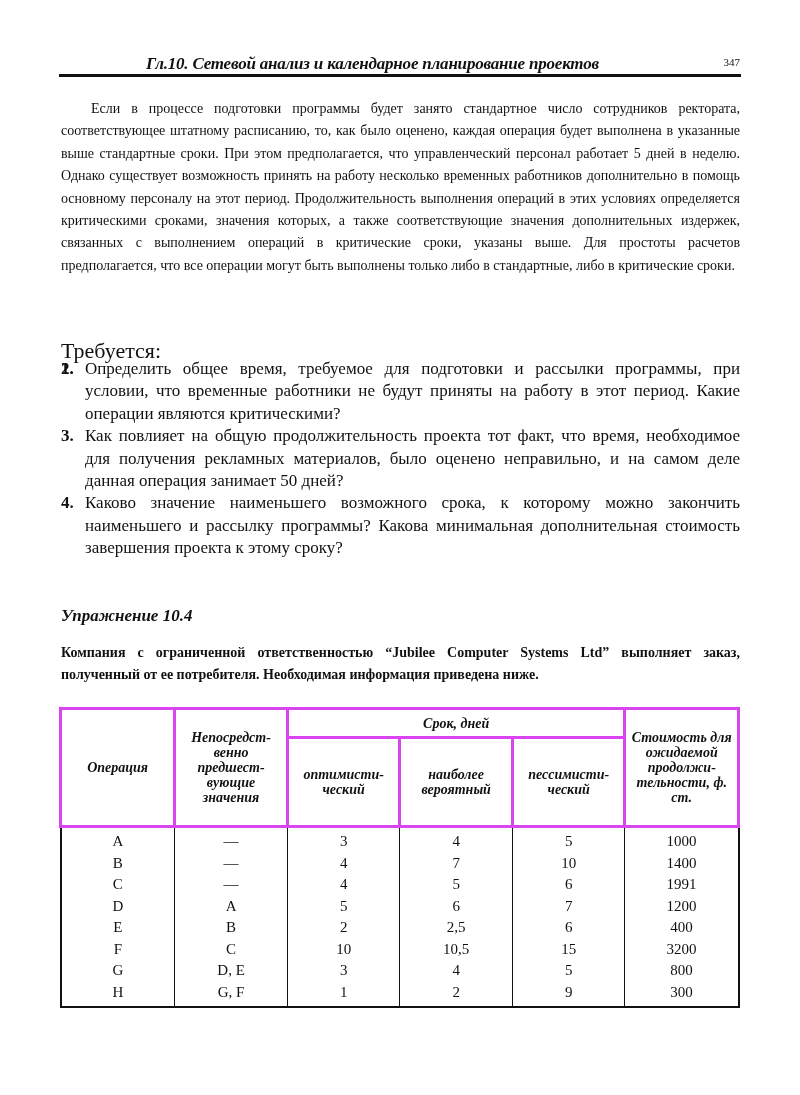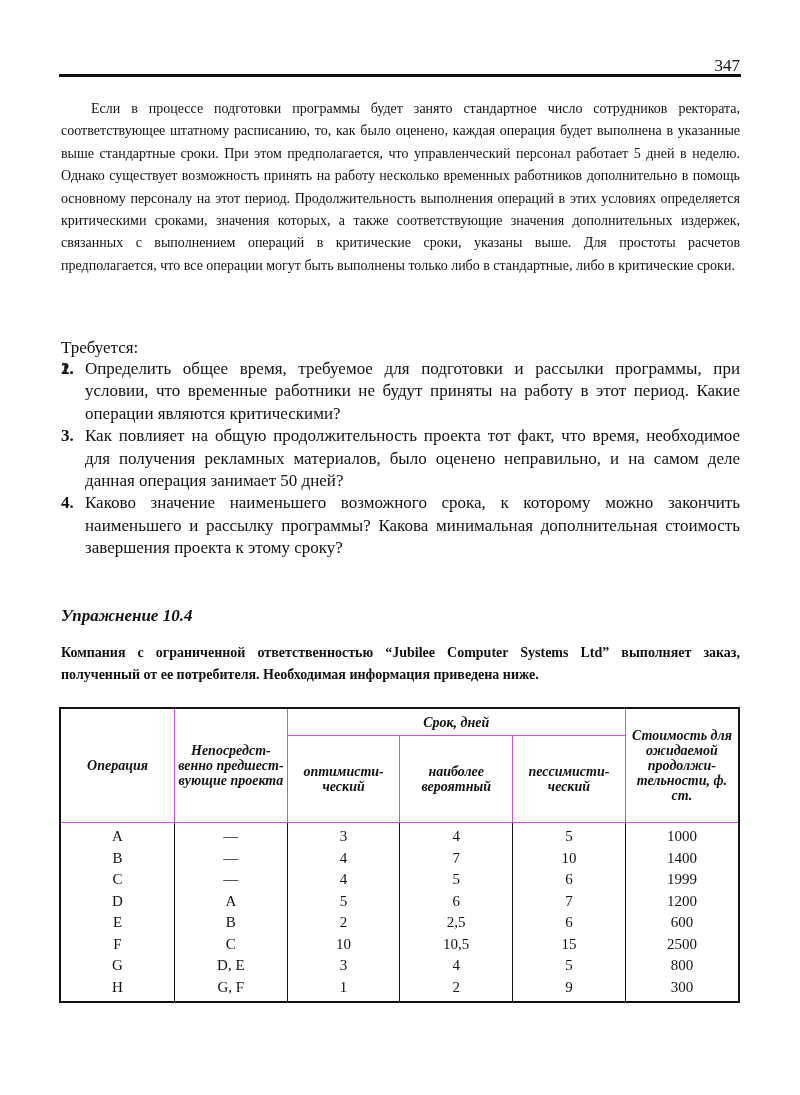--- a/index.html
+++ b/index.html
@@ -9,61 +9,62 @@
       color: #111;
     }
     .running-head {
       position: absolute; left: 60px; top: 52px; width: 680px; height: 24px;
     }
     .running-head .title {
       position: absolute; left: 86px; top: 2px;
       font-style: italic; font-weight: bold; font-size: 17px; letter-spacing: -0.2px;
     }
     .running-head .page-no {
-      position: absolute; right: 0; top: 4px; font-size: 17px;
+      position: absolute; right: 0; top: 4px; font-size: 11px;
     }
     .head-rule {
       position: absolute; left: 59px; top: 74px; width: 682px; height: 3px; background: #111;
     }
     .para {
       position: absolute; left: 61px; width: 679px;
       font-size: 14px; line-height: 22.4px; text-align: justify;
     }
     .para.indent { text-indent: 30px; }
     .p1 { top: 98px; }
-    .req-title { position: absolute; left: 61px; top: 338px; font-size: 17px; }
+    .req-title { position: absolute; left: 61px; top: 338px; font-size: 22px; }
     .req-list { position: absolute; left: 61px; top: 358px; width: 679px; margin: 0; padding: 0; list-style: none; }
     .req-list li {
       position: relative; padding-left: 24px; font-size: 17px; line-height: 22.4px; text-align: justify;
     }
     .req-list li .num { position: absolute; left: 0; top: 0; font-weight: bold; }
     .ex-title { position: absolute; left: 61px; top: 606px; font-size: 17px; font-weight: bold; font-style: italic; }
     .p2 { top: 642px; font-weight: bold; }
     table.data {
       position: absolute; left: 59px; top: 707px; width: 681px;
       border-collapse: collapse; font-size: 15px;
       border: 2.5px solid #111;
     }
     table.data th {
       font-style: italic; font-weight: bold; font-size: 14px; line-height: 15px;
-      border: 1px solid #d946ef; padding: 4px 3px; vertical-align: middle; text-align: center;
+      border: 3px solid #d946ef; padding: 4px 3px; vertical-align: middle; text-align: center;
     }
     table.data td {
       text-align: center; padding: 0; line-height: 21.5px;
       border-left: 1px solid #111; border-right: 1px solid #111;
     }
     table.data tbody tr:first-child td { padding-top: 3px; }
     table.data tbody tr:last-child td { padding-bottom: 3px; }
     table.data thead tr.h2 th { height: 78px; }
     table.data thead { border-bottom: 1.5px solid #111; }
   </style>
 </head>
 <body>
 
 <div class="running-head">
+  <span class="title">Гл.10. Сетевой анализ и календарное планирование проектов</span>
   <span class="page-no">347</span>
 </div>
 <div class="head-rule"></div>
 
 <p class="para indent p1" style="margin:0">Если в процессе подготовки программы будет занято стандартное число сотрудников ректората, соответствующее штатному расписанию, то, как было оценено, каждая операция будет выполнена в указанные выше стандартные сроки. При этом предполагается, что управленческий персонал работает 5 дней в неделю. Однако существует возможность принять на работу несколько временных работников дополнительно в помощь основному персоналу на этот период. Продолжительность выполнения операций в этих условиях определяется критическими сроками, значения которых, а также соответствующие значения дополнительных издержек, связанных с выполнением операций в критические сроки, указаны выше. Для простоты расчетов предполагается, что все операции могут быть выполнены только либо в стандартные, либо в критические сроки.</p>
 
 <div class="req-title">Требуется:</div>
 <ol class="req-list">
   <li><span class="num">1.</span></li>
   <li><span class="num">2.</span><span>Определить общее время, требуемое для подготовки и рассылки программы, при условии, что временные работники не будут приняты на работу в этот период. Какие операции являются критическими?</span></li>
@@ -79,21 +80,21 @@
     <col style="width:115px">
       <col style="width:113px">
       <col style="width:113px">
     <col style="width:113px">
       <col style="width:113px">
       <col style="width:114px">
   </colgroup>
   <thead>
     <tr>
       <th rowspan="2">Операция</th>
-      <th rowspan="2">Непосредст-венно предшест-вующие проекта</th>
+      <th rowspan="2">Непосредст-венно предшест-вующие значения</th>
       <th colspan="3" style="height:18px">Срок, дней</th>
       <th rowspan="2">Стоимость для ожидаемой продолжи-тельности, ф. ст.</th>
     </tr>
     <tr class="h2">
       <th>оптимисти-ческий</th>
       <th>наиболее вероятный</th>
       <th>пессимисти-ческий</th>
     </tr>
   </thead>
   <tbody>
@@ -112,45 +113,45 @@
         <td>7</td>
         <td>10</td>
         <td>1400</td>
       </tr>
     <tr>
         <td>C</td>
         <td>—</td>
         <td>4</td>
         <td>5</td>
         <td>6</td>
-        <td>1999</td>
+        <td>1991</td>
       </tr>
     <tr>
         <td>D</td>
         <td>A</td>
         <td>5</td>
         <td>6</td>
         <td>7</td>
         <td>1200</td>
       </tr>
     <tr>
         <td>E</td>
         <td>B</td>
         <td>2</td>
         <td>2,5</td>
         <td>6</td>
-        <td>600</td>
+        <td>400</td>
       </tr>
     <tr>
         <td>F</td>
         <td>C</td>
         <td>10</td>
         <td>10,5</td>
         <td>15</td>
-        <td>2500</td>
+        <td>3200</td>
       </tr>
     <tr>
         <td>G</td>
         <td>D, E</td>
         <td>3</td>
         <td>4</td>
         <td>5</td>
         <td>800</td>
       </tr>
     <tr>

